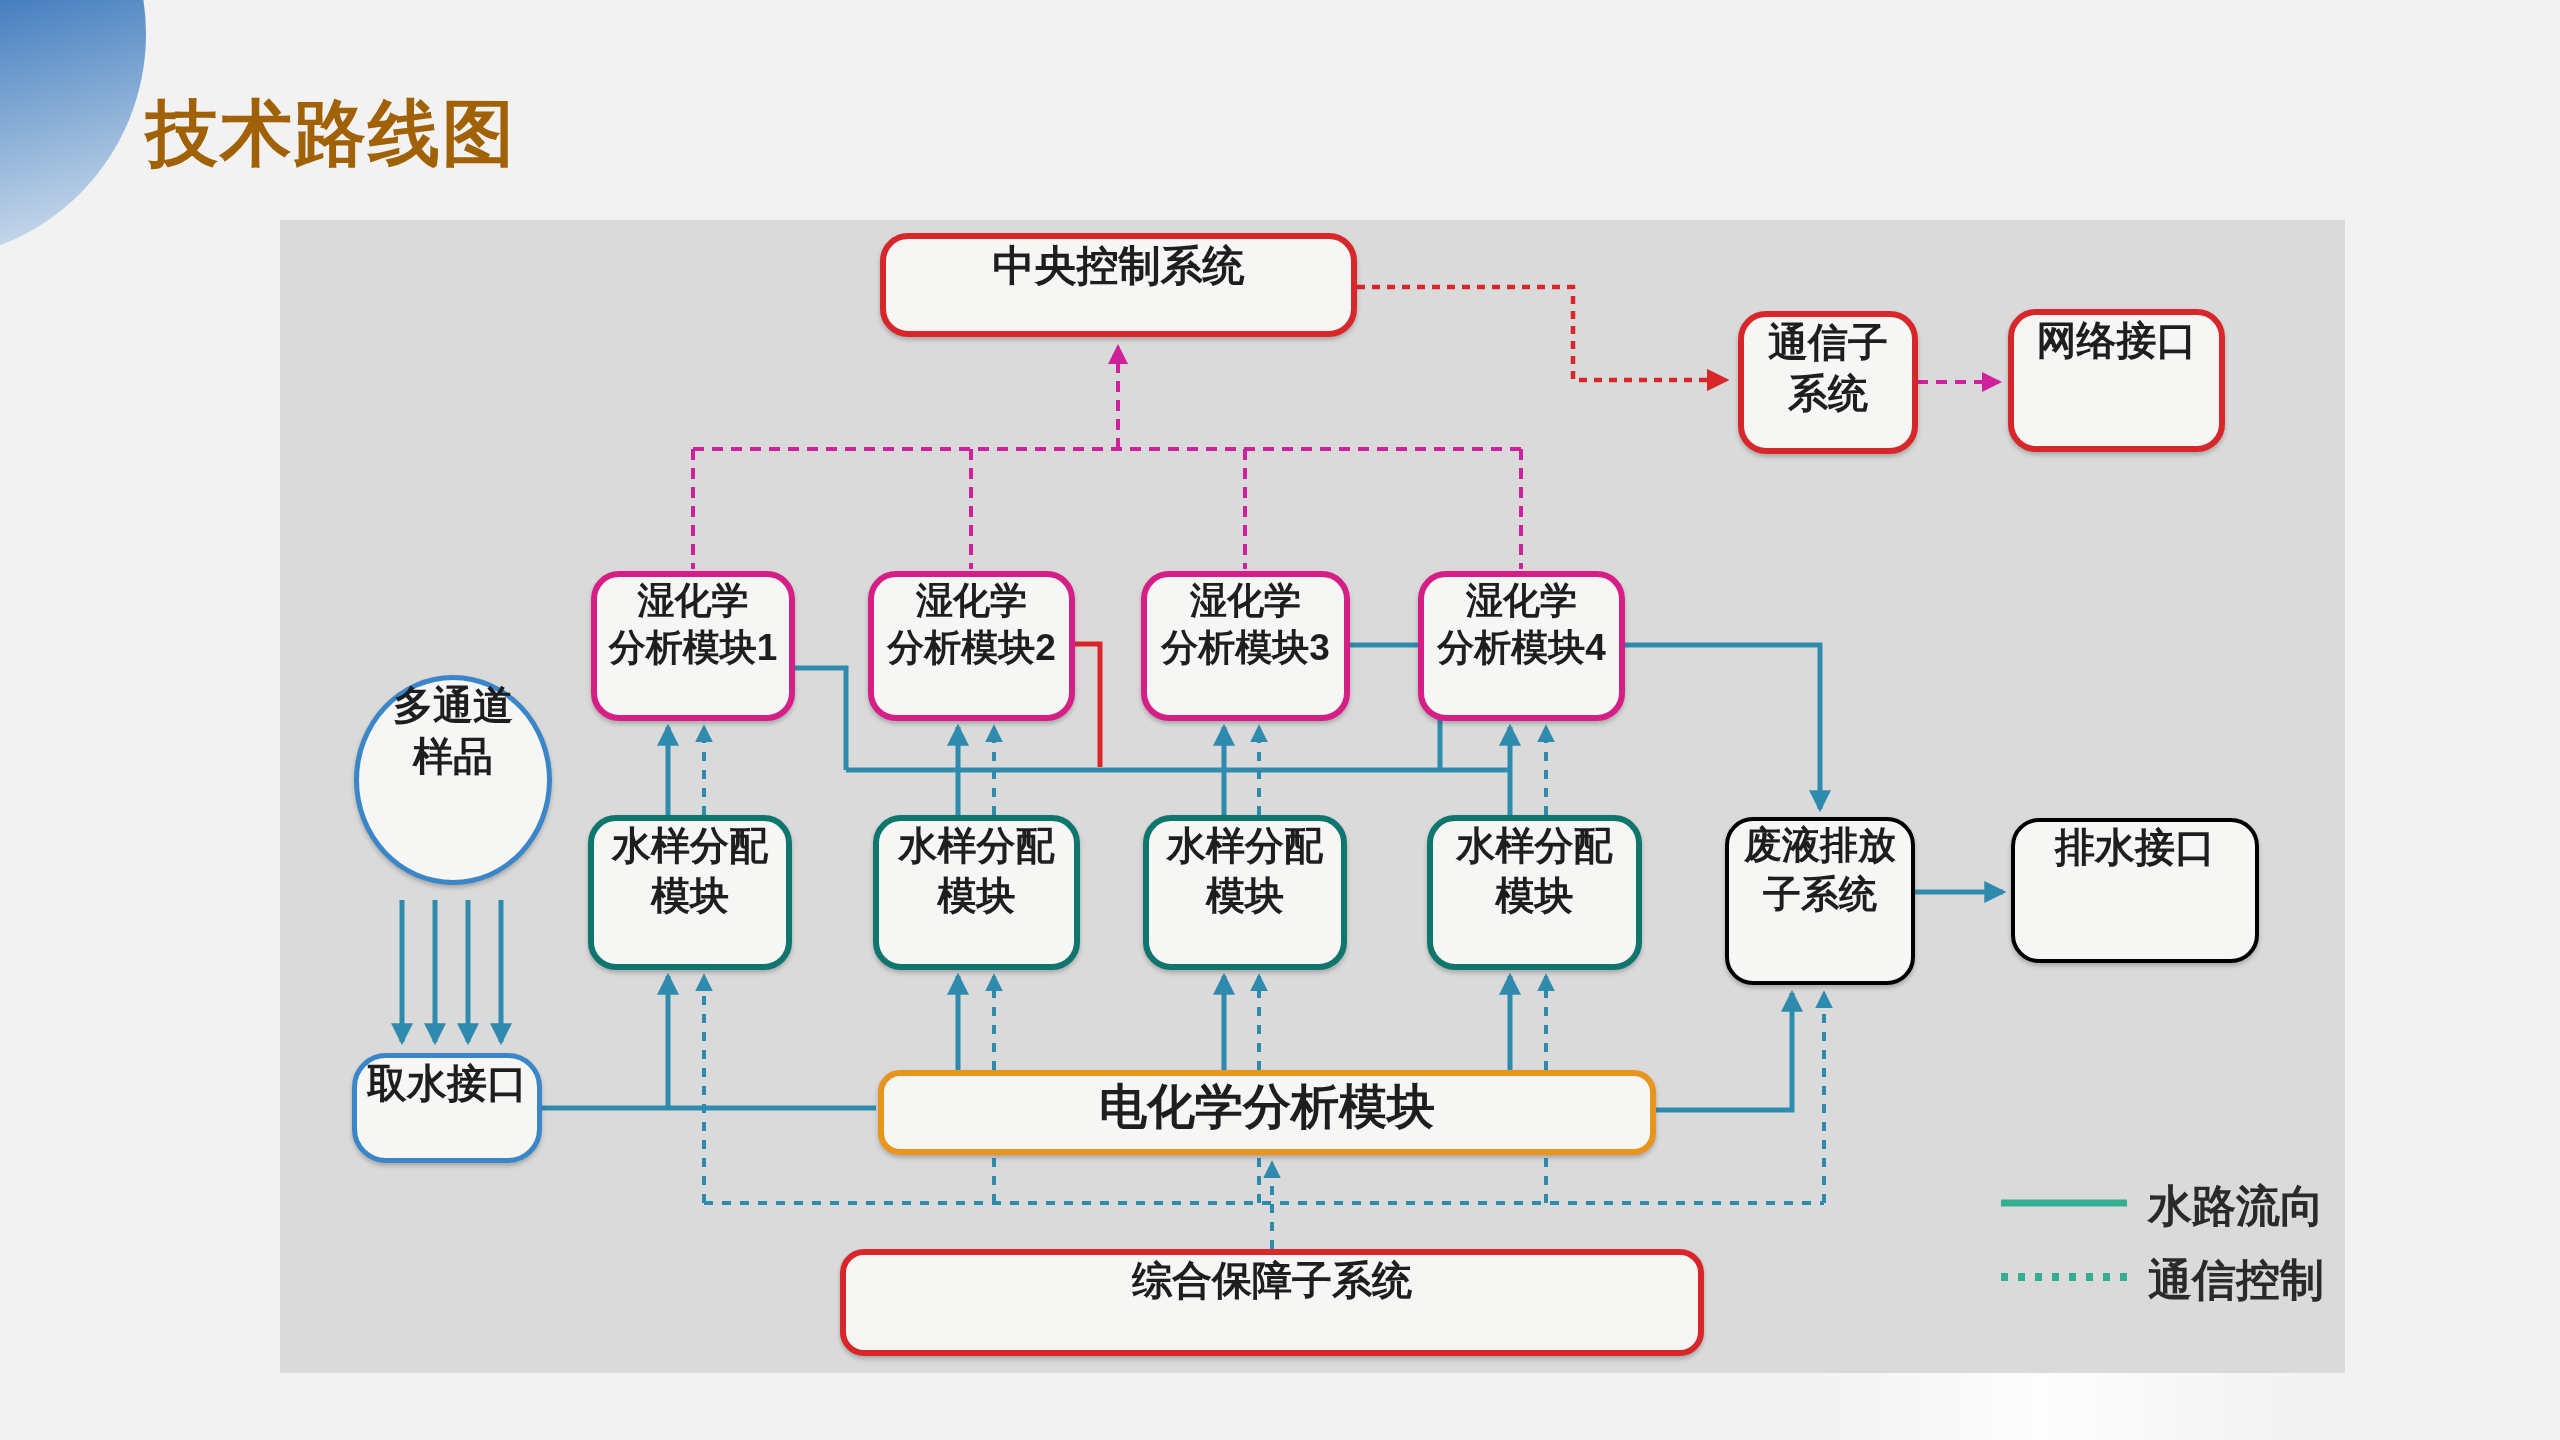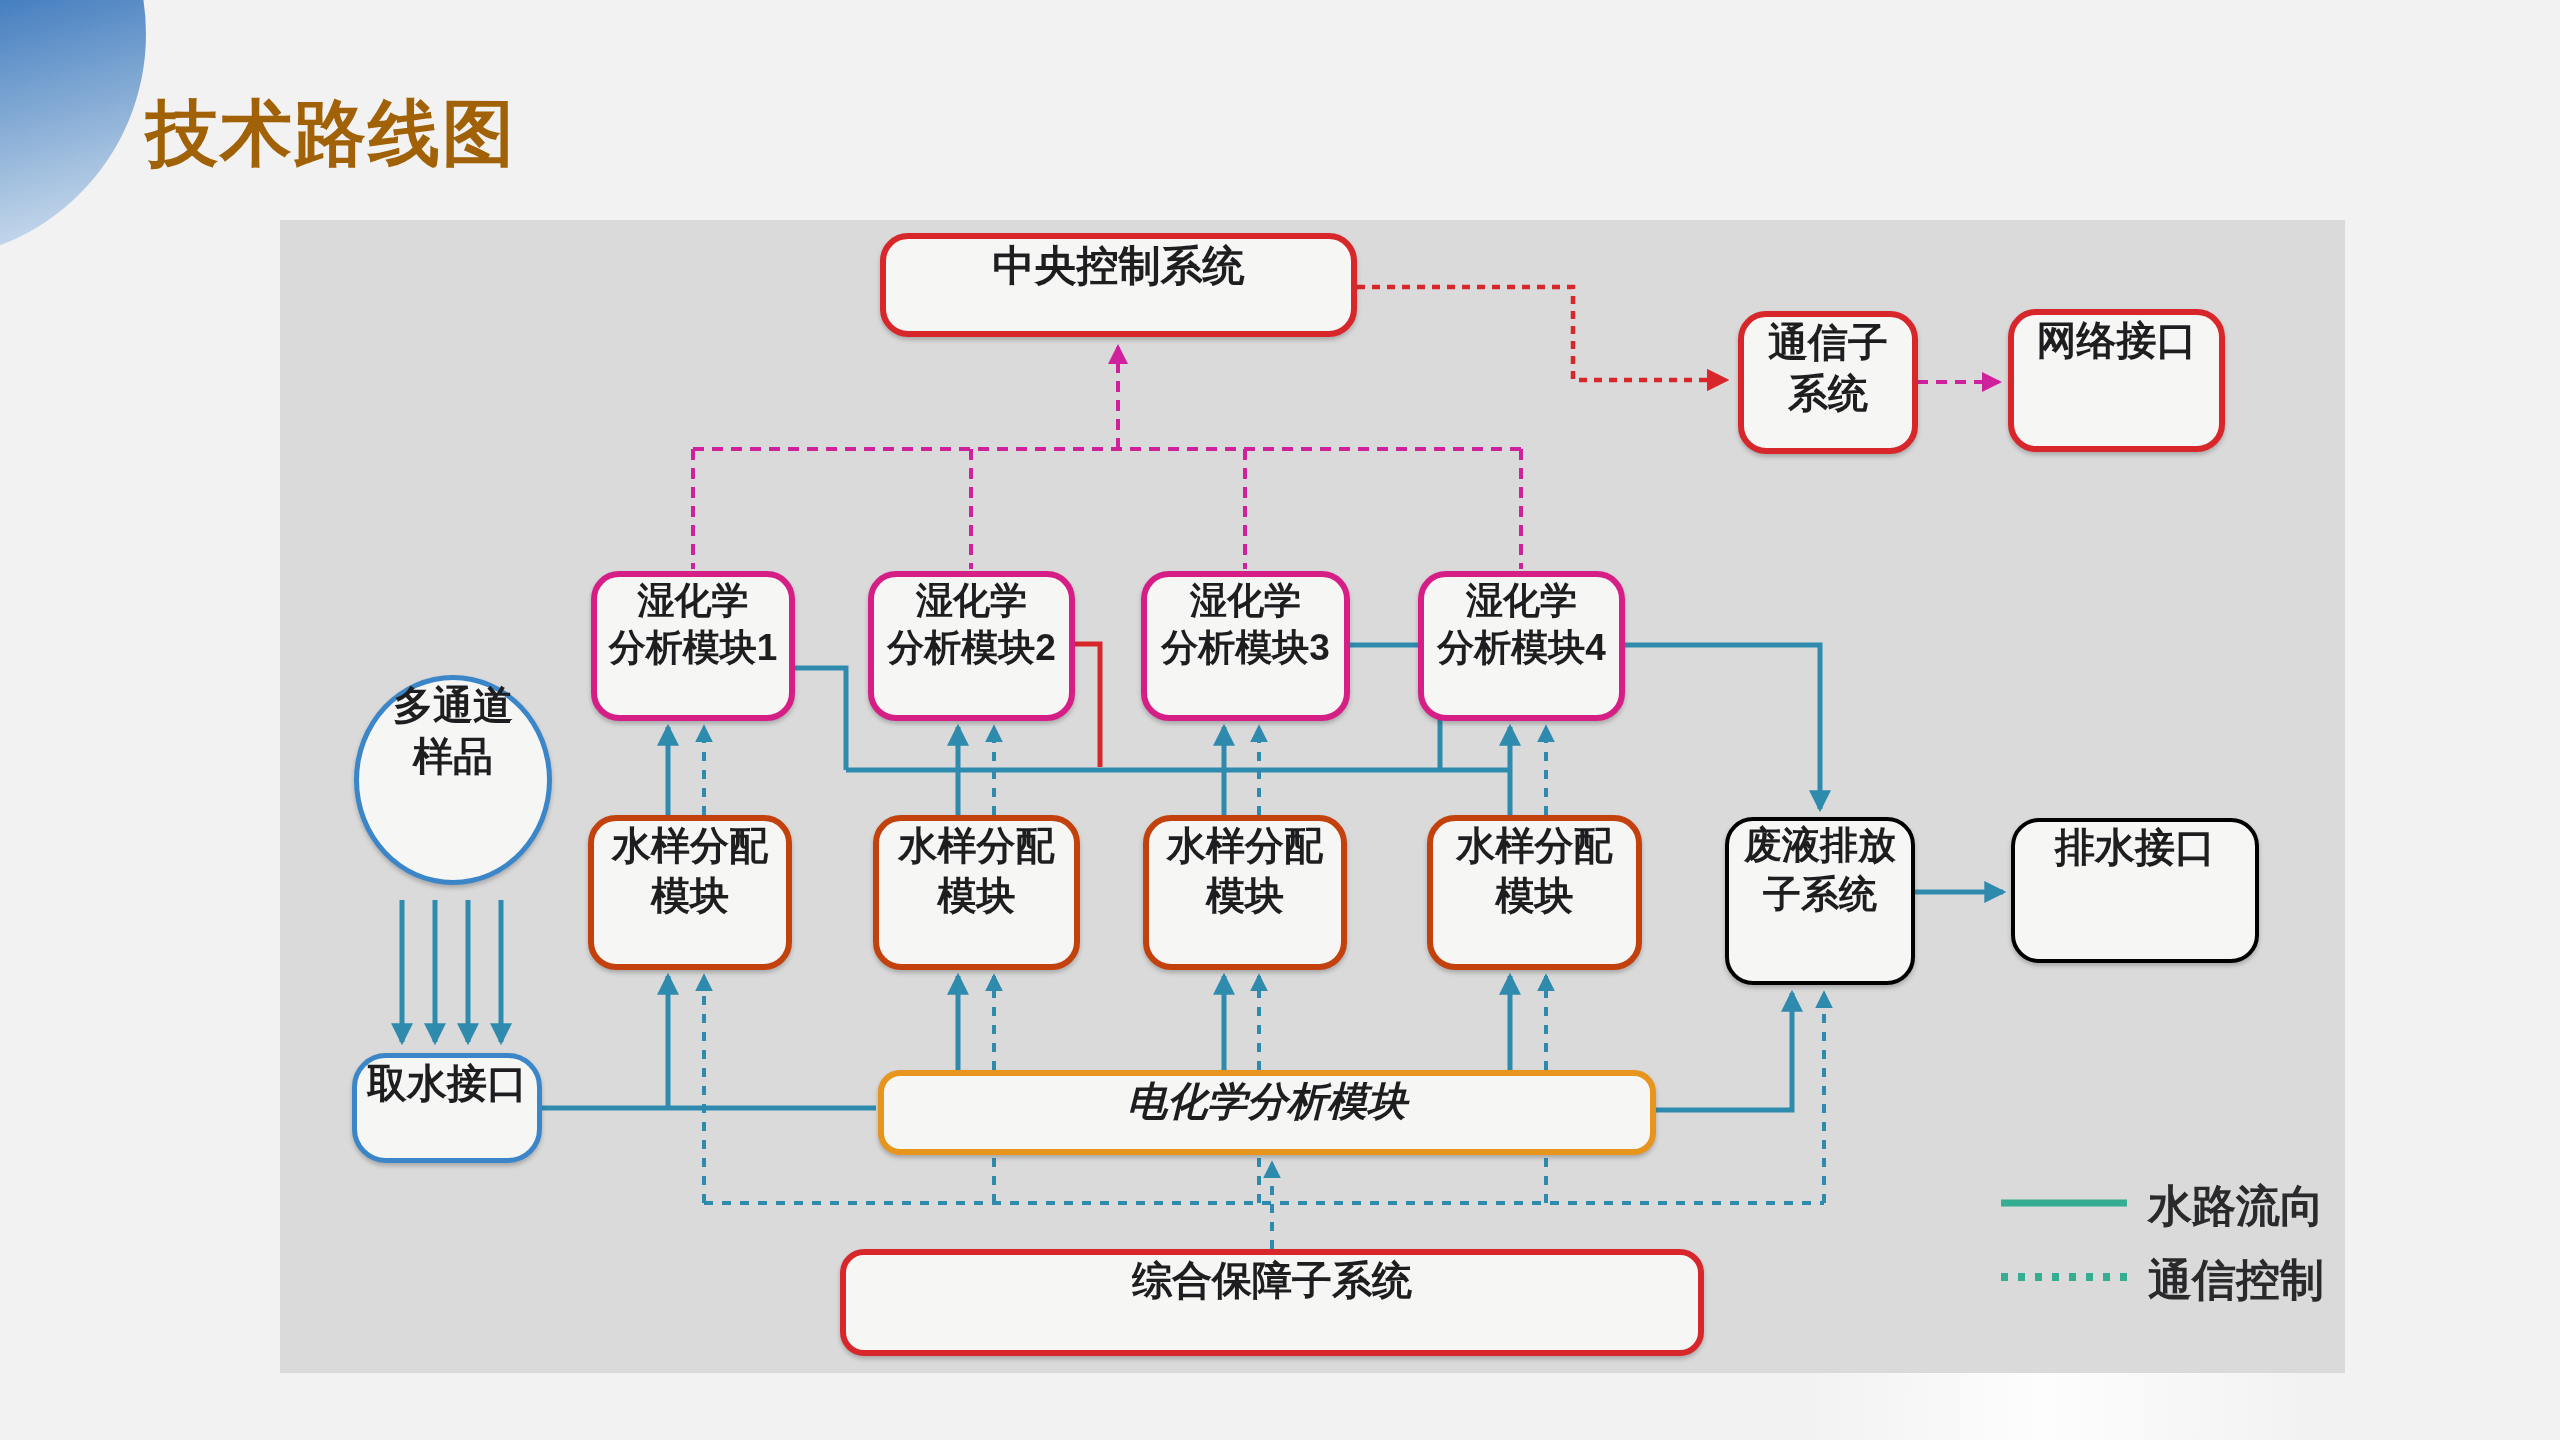--- a/index.html
+++ b/index.html
@@ -31,40 +31,40 @@
   svg.edges{position:absolute;left:0;top:0;width:2560px;height:1440px;pointer-events:none;}
 
   .node{
     position:absolute;display:flex;flex-direction:column;align-items:center;justify-content:flex-start;
     background:#f6f6f5;border-radius:28px;box-sizing:border-box;
     font-weight:700;text-align:center;line-height:1.28;color:#1e1e20;
     box-shadow:0 3px 4px rgba(60,60,60,.30);
   }
   .b-red   {border:6px solid #d7272b;}
   .b-pink  {border:6px solid #d61f86;}
-  .b-gray  {border:6px solid #c2410c;}
+  .b-gray  {border:6px solid #0f766e;}
   .b-teal  {border:4px solid #000000;}
   .b-blue  {border:5px solid #3a86c8;}
   .b-orange{border:6px solid #e8951d;}
 
   .n-central {left:880px;top:233px;width:477px;height:104px;font-size:42px;}
   .n-comm    {left:1738px;top:311px;width:180px;height:143px;font-size:40px;}
   .n-network {left:2008px;top:309px;width:217px;height:143px;font-size:40px;}
   .n-wet1    {left:591px;top:571px;width:204px;height:150px;font-size:37px;}
   .n-wet2    {left:868px;top:571px;width:207px;height:150px;font-size:37px;}
   .n-wet3    {left:1141px;top:571px;width:209px;height:150px;font-size:37px;}
   .n-wet4    {left:1418px;top:571px;width:207px;height:150px;font-size:37px;}
   .n-dist1   {left:588px;top:815px;width:204px;height:155px;font-size:39px;}
   .n-dist2   {left:873px;top:815px;width:207px;height:155px;font-size:39px;}
   .n-dist3   {left:1143px;top:815px;width:204px;height:155px;font-size:39px;}
   .n-dist4   {left:1427px;top:815px;width:215px;height:155px;font-size:39px;}
   .n-waste   {left:1725px;top:817px;width:190px;height:168px;font-size:38px;}
   .n-drain   {left:2011px;top:818px;width:248px;height:145px;font-size:40px;}
   .n-intake  {left:352px;top:1053px;width:190px;height:110px;font-size:40px;border-radius:34px;}
-  .n-electro {left:878px;top:1070px;width:778px;height:85px;font-size:40px;border-radius:22px;font-style:italic;}
+  .n-electro {left:878px;top:1070px;width:778px;height:85px;font-size:48px;border-radius:22px;}
   .n-support {left:840px;top:1249px;width:864px;height:107px;font-size:40px;border-radius:24px;}
   .n-sample  {left:354px;top:675px;width:198px;height:210px;border-radius:50%;font-size:40px;}
 
   .legend-label{
     position:absolute;font-size:44px;font-weight:700;color:#2a2a2c;
   }
   .lg1{left:2148px;top:1177px;}
   .lg2{left:2148px;top:1251px;}
 </style>
 </head>

